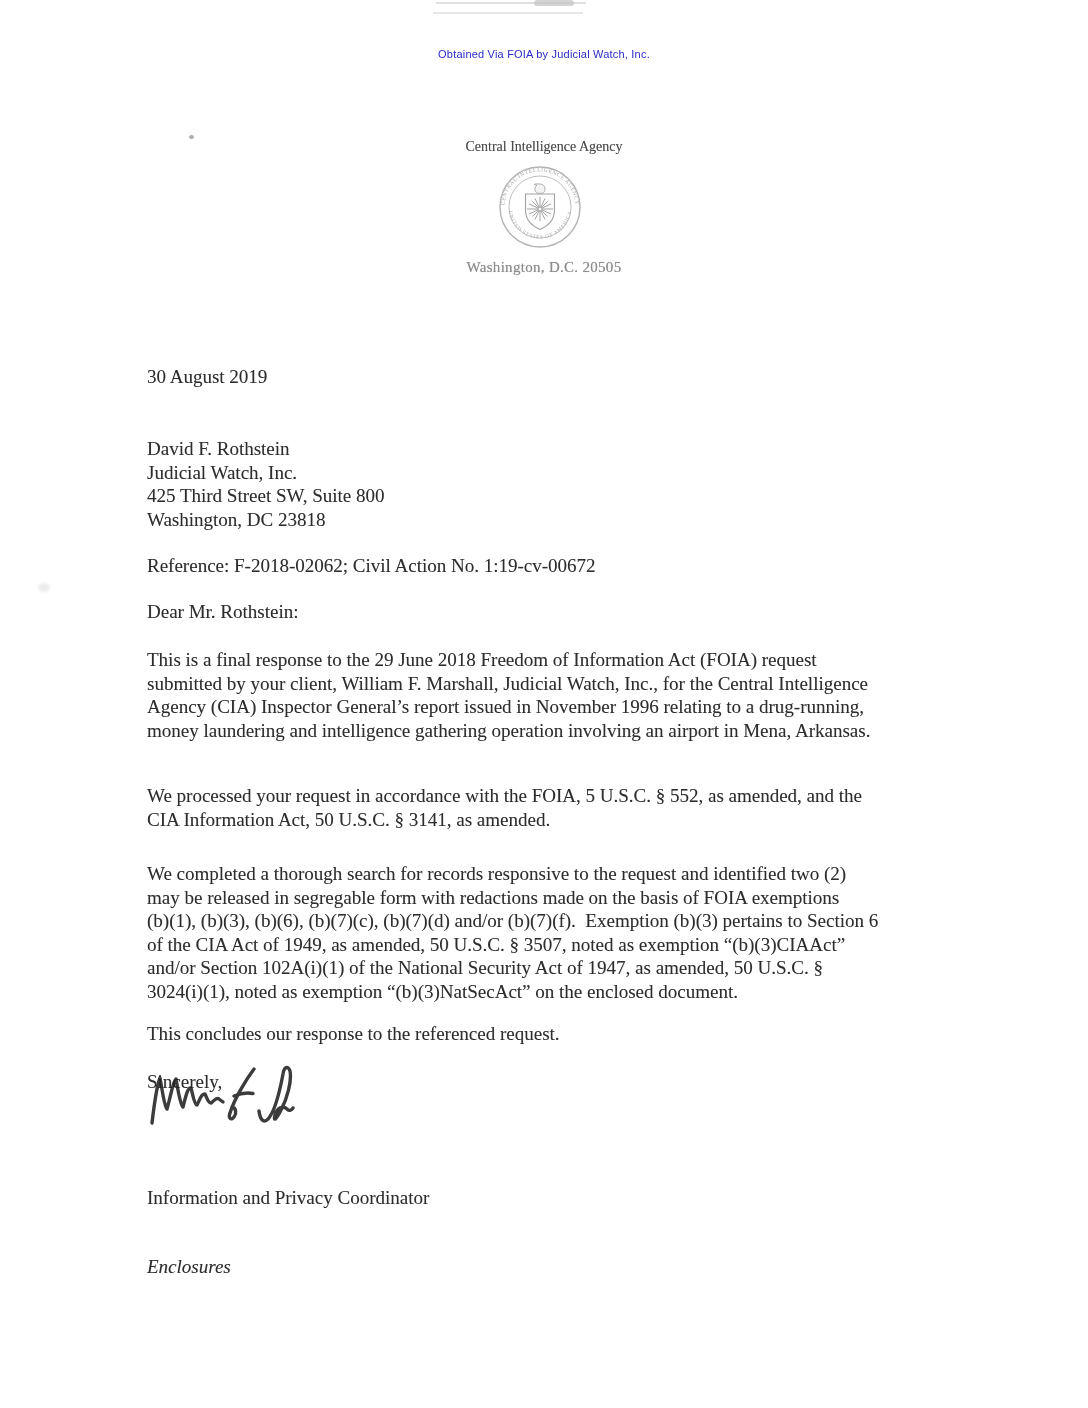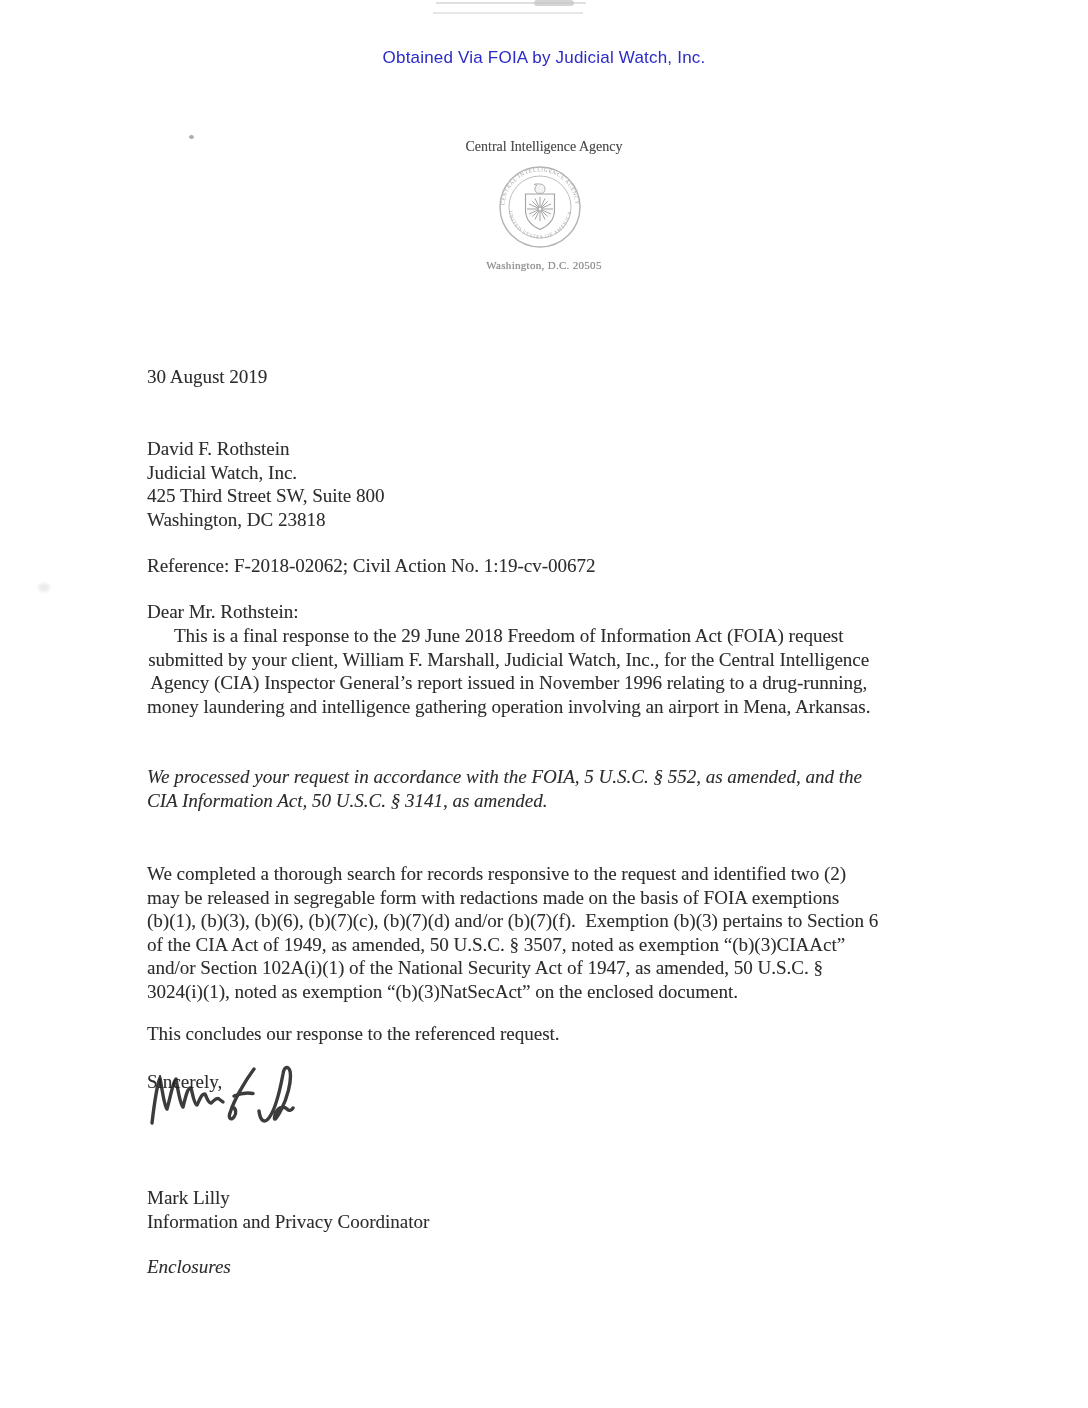--- a/index.html
+++ b/index.html
@@ -12,42 +12,42 @@
   
   .scan-line-1 { position:absolute; left:436px; top:2px; width:150px; height:2px; background:#e0e0e0; }
   .scan-blob   { position:absolute; left:534px; top:0px;  width:40px;  height:6px; background:#c6c6c6; border-radius:3px; opacity:.75; }
   .scan-line-2 { position:absolute; left:433px; top:12px; width:150px; height:2px; background:#e7e7e7; }
   .speck-1 { position:absolute; left:189px; top:135px; width:5px; height:4px; background:#9a9a9a; border-radius:50%; opacity:.8; }
   .speck-2 { position:absolute; left:38px; top:583px; width:12px; height:9px; background:#ececec; border-radius:50%; filter:blur(1.5px); }
 
   .foia-watermark {
     position:absolute; left:0; top:48px; width:1088px; text-align:center;
     font-family:"Liberation Sans","DejaVu Sans",sans-serif;
-    font-size:17px; color:#2a2ac8; letter-spacing:.2px;
+    font-size:11px; color:#2a2ac8; letter-spacing:.2px;
   }
   .agency-name {
     position:absolute; left:0; top:139px; width:1088px; text-align:center;
     font-size:14px; color:#4d4d4d; text-shadow:0 0 .6px rgba(80,80,80,.5);
   }
   .seal-wrap { position:absolute; left:496px; top:164px; width:88px; height:92px; filter:blur(.4px); }
   .agency-address {
     position:absolute; left:0; top:259px; width:1088px; text-align:center;
-    font-size:11px; color:#8d8d8d; text-shadow:0 0 .8px rgba(140,140,140,.7); letter-spacing:.3px;
+    font-size:15px; color:#8d8d8d; text-shadow:0 0 .8px rgba(140,140,140,.7); letter-spacing:.3px;
   }
 
   .letter-text { text-shadow:.3px .3px .6px rgba(55,55,55,.28);margin-top:47px; }
   .block { position:absolute; left:147px; font-size:19px; line-height:23.5px; }
   .tline { white-space:pre; }
 
   .b-date       { top:318px; }
   .b-recipient  { top:390px; }
   .b-reference  { top:507px; }
   .b-salutation { top:553px; }
-  .b-para1      { top:577px;text-align:center; }
-  .b-para2      { top:718px;font-style:italic; }
+  .b-para1      { top:601px; }
+  .b-para2      { top:737px; }
   .b-para3      { top:815px; }
   .b-closing    { top:975px; }
   .b-valediction{ top:1023px;text-align:right; }
   .b-signer     { top:1139px; }
   .b-enclosures { top:1208px;font-style:italic; }
 
   .signature { position:absolute; left:146px; top:1062px; width:172px; height:78px; filter:blur(.3px); }
 </style>
 </head>
 <body>
@@ -142,19 +142,18 @@
       <g fill="none" stroke="#212121" stroke-width="3.4" stroke-linecap="round" stroke-linejoin="round" opacity="0.88">
         <path d="M 6,61 C 8,44 11,23 14,16 C 16,26 18,44 21,47 C 25,33 27,19 30,17 C 32,28 34,42 37,45 C 40,33 42,25 45,26 C 47,33 48,42 51,43 C 54,37 56,31 59,32 C 61,36 62,41 65,41 C 68,39 70,35 73,37 L 77,40"></path>
         <path d="M 86,45 C 90,46 91,51 88,55 C 85,59 82,56 84,51 C 88,38 99,19 108,7"></path>
         <path d="M 88,34 C 94,31.5 101,30.5 107,31.5"></path>
         <path d="M 113,49 C 114,57 117,61 121,58 C 128,52 134,28 137,12 C 138,5 142,3 144,9 C 146,19 141,37 135,48 C 131,56 127,61 129,53 C 131,46 137,43 141,47 C 143,49 145,49 147,46"></path>
       </g>
     </svg>
   </div>
 
   <div class="block b-signer letter-text">
-    <div class="tline">Mark Lilly</div>
     <div class="tline">Information and Privacy Coordinator</div>
   </div>
 
   <div class="block b-enclosures letter-text">Enclosures</div>
 
 </div>
 
 </body></html>

